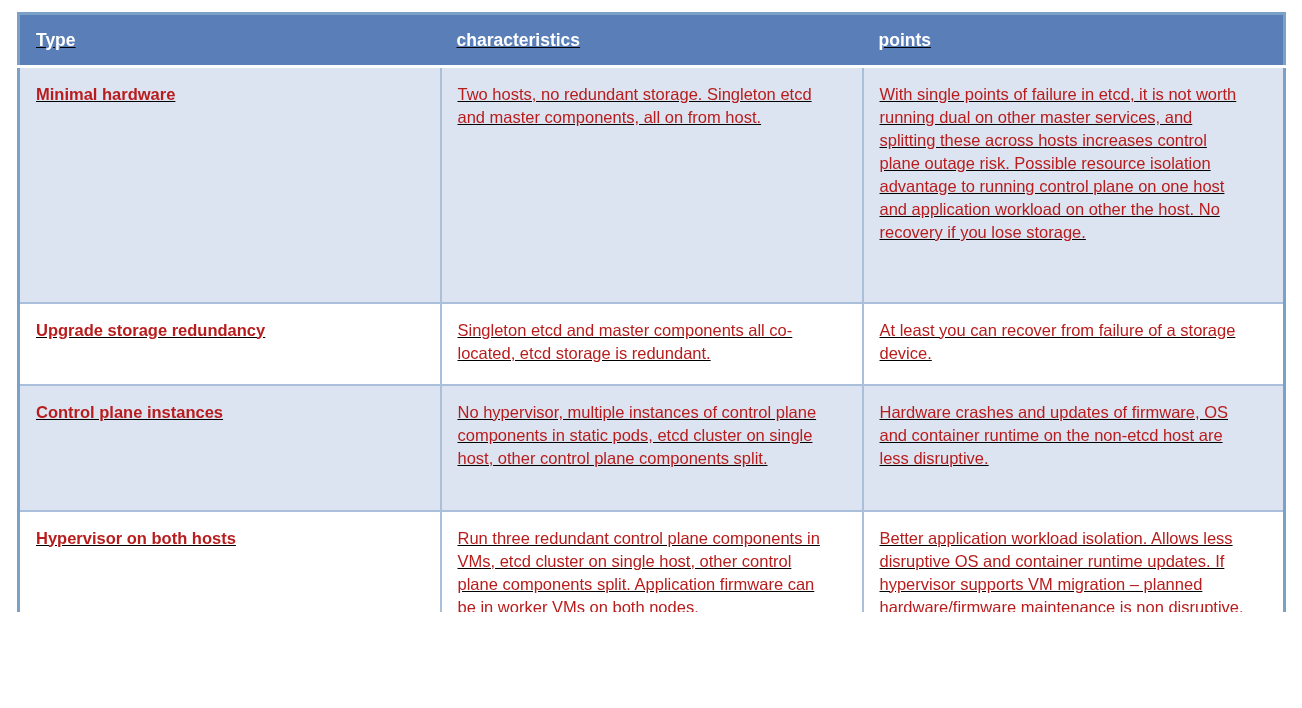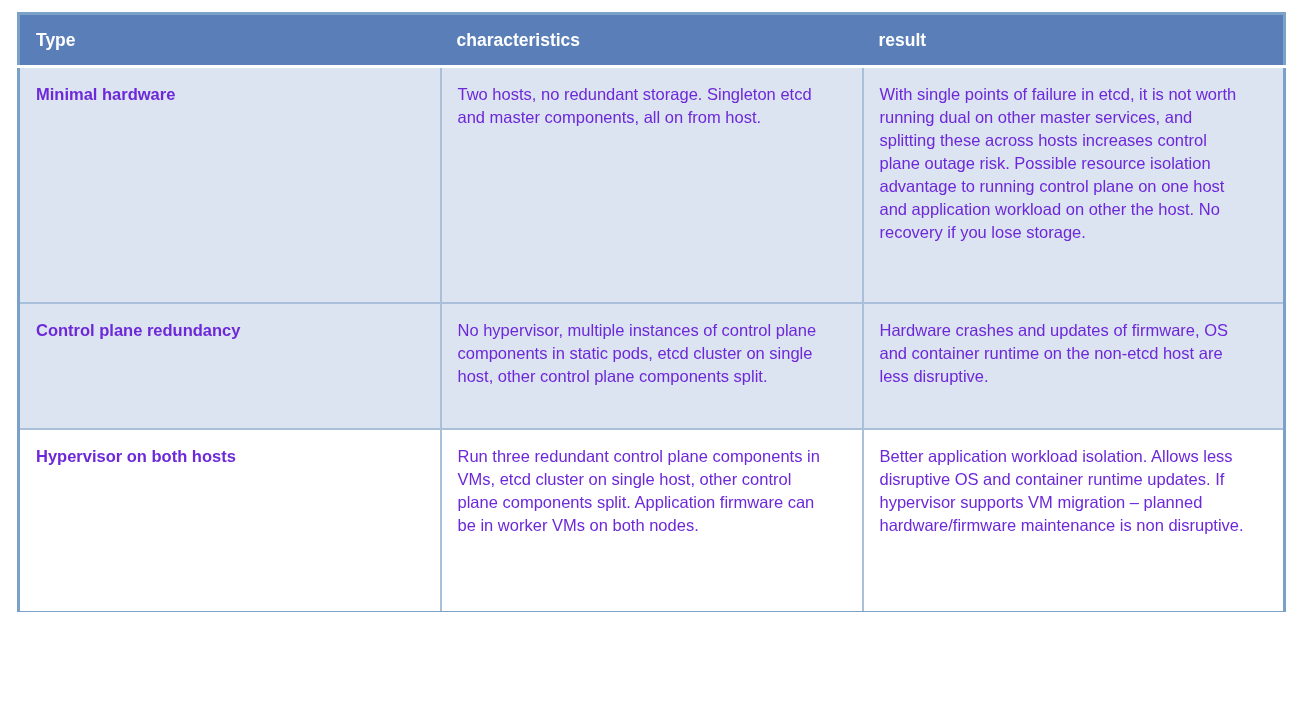--- a/index.html
+++ b/index.html
@@ -7,20 +7,21 @@
     padding: 0;
     background: #ffffff;
     font-family: "Liberation Sans", "DejaVu Sans", sans-serif;
   }
   .page {
     width: 1302px;
     height: 612px;
     background: #ffffff;
     box-sizing: border-box;
     padding: 12px 17px;
+    text-decoration: underline;
   }
   table.comparison {
     border-collapse: collapse;
     table-layout: fixed;
     width: 1266px;
     border: 3px solid #7ca1c8;
   }
   table.comparison col { width: 422px; }
   thead th {
     background: #5a7fb8;
@@ -34,21 +35,21 @@
     border: none;
     border-bottom: 3px solid #ffffff;
   }
   tbody td {
     border: 2px solid #aabfda;
     background: #ffffff;
     vertical-align: top;
     padding: 15px 32px 15px 16px;
     font-size: 16.5px;
     line-height: 23px;
-    color: #6d28d9;
+    color: #b91c1c;
   }
   tbody tr.alt td { background: #dce4f1; }
   td.type-cell { font-weight: bold; }
   tr.r1 { height: 236px; }
   tr.r2 { height: 82px; }
   tr.r3 { height: 126px; }
   tr.r4 { height: 184px; }
 </style>
 </head>
 <body>
@@ -57,31 +58,36 @@
   <table class="comparison">
     <colgroup>
       <col>
         <col>
         <col>
     </colgroup>
     <thead>
       <tr>
         <th>Type</th>
         <th>characteristics</th>
-        <th>result</th>
+        <th>points</th>
       </tr>
     </thead>
     <tbody>
       <tr class="alt r1">
         <td class="type-cell">Minimal hardware</td>
         <td>Two hosts, no redundant storage. Singleton etcd and master components, all on from host.</td>
         <td>With single points of failure in etcd, it is not worth running dual on other master services, and splitting these across hosts increases control plane outage risk. Possible resource isolation advantage to running control plane on one host and application workload on other the host. No recovery if you lose storage.</td>
       </tr>
+      <tr class="r2">
+        <td class="type-cell">Upgrade storage redundancy</td>
+        <td>Singleton etcd and master components all co-located, etcd storage is redundant.</td>
+        <td>At least you can recover from failure of a storage device.</td>
+      </tr>
       <tr class="alt r3">
-        <td class="type-cell">Control plane redundancy</td>
+        <td class="type-cell">Control plane instances</td>
         <td>No hypervisor, multiple instances of control plane components in static pods, etcd cluster on single host, other control plane components split.</td>
         <td>Hardware crashes and updates of firmware, OS and container runtime on the non-etcd host are less disruptive.</td>
       </tr>
       <tr class="r4">
         <td class="type-cell">Hypervisor on both hosts</td>
         <td>Run three redundant control plane components in VMs, etcd cluster on single host, other control plane components split. Application firmware can be in worker VMs on both nodes.</td>
         <td>Better application workload isolation. Allows less disruptive OS and container runtime updates. If hypervisor supports VM migration – planned hardware/firmware maintenance is non disruptive.</td>
       </tr>
     </tbody>
   </table>

